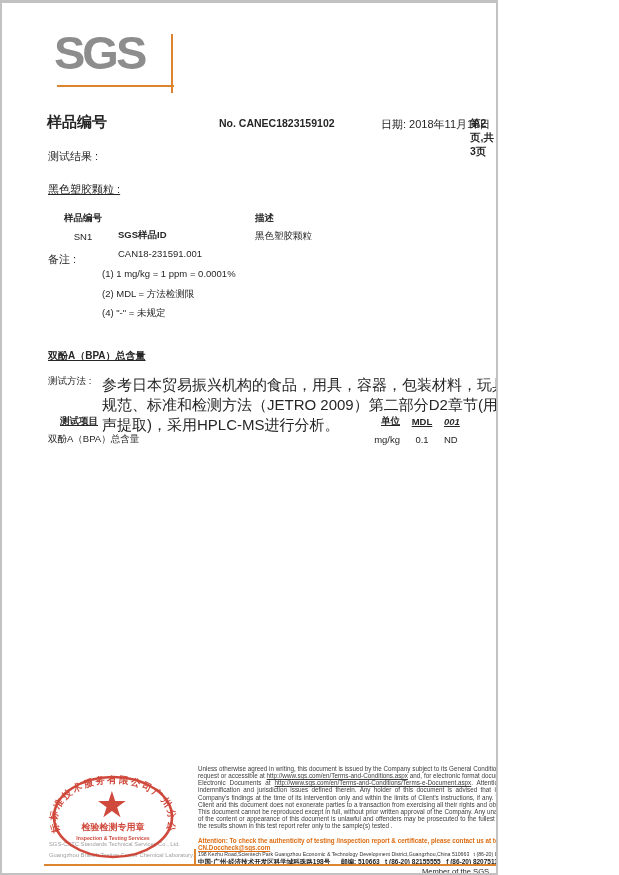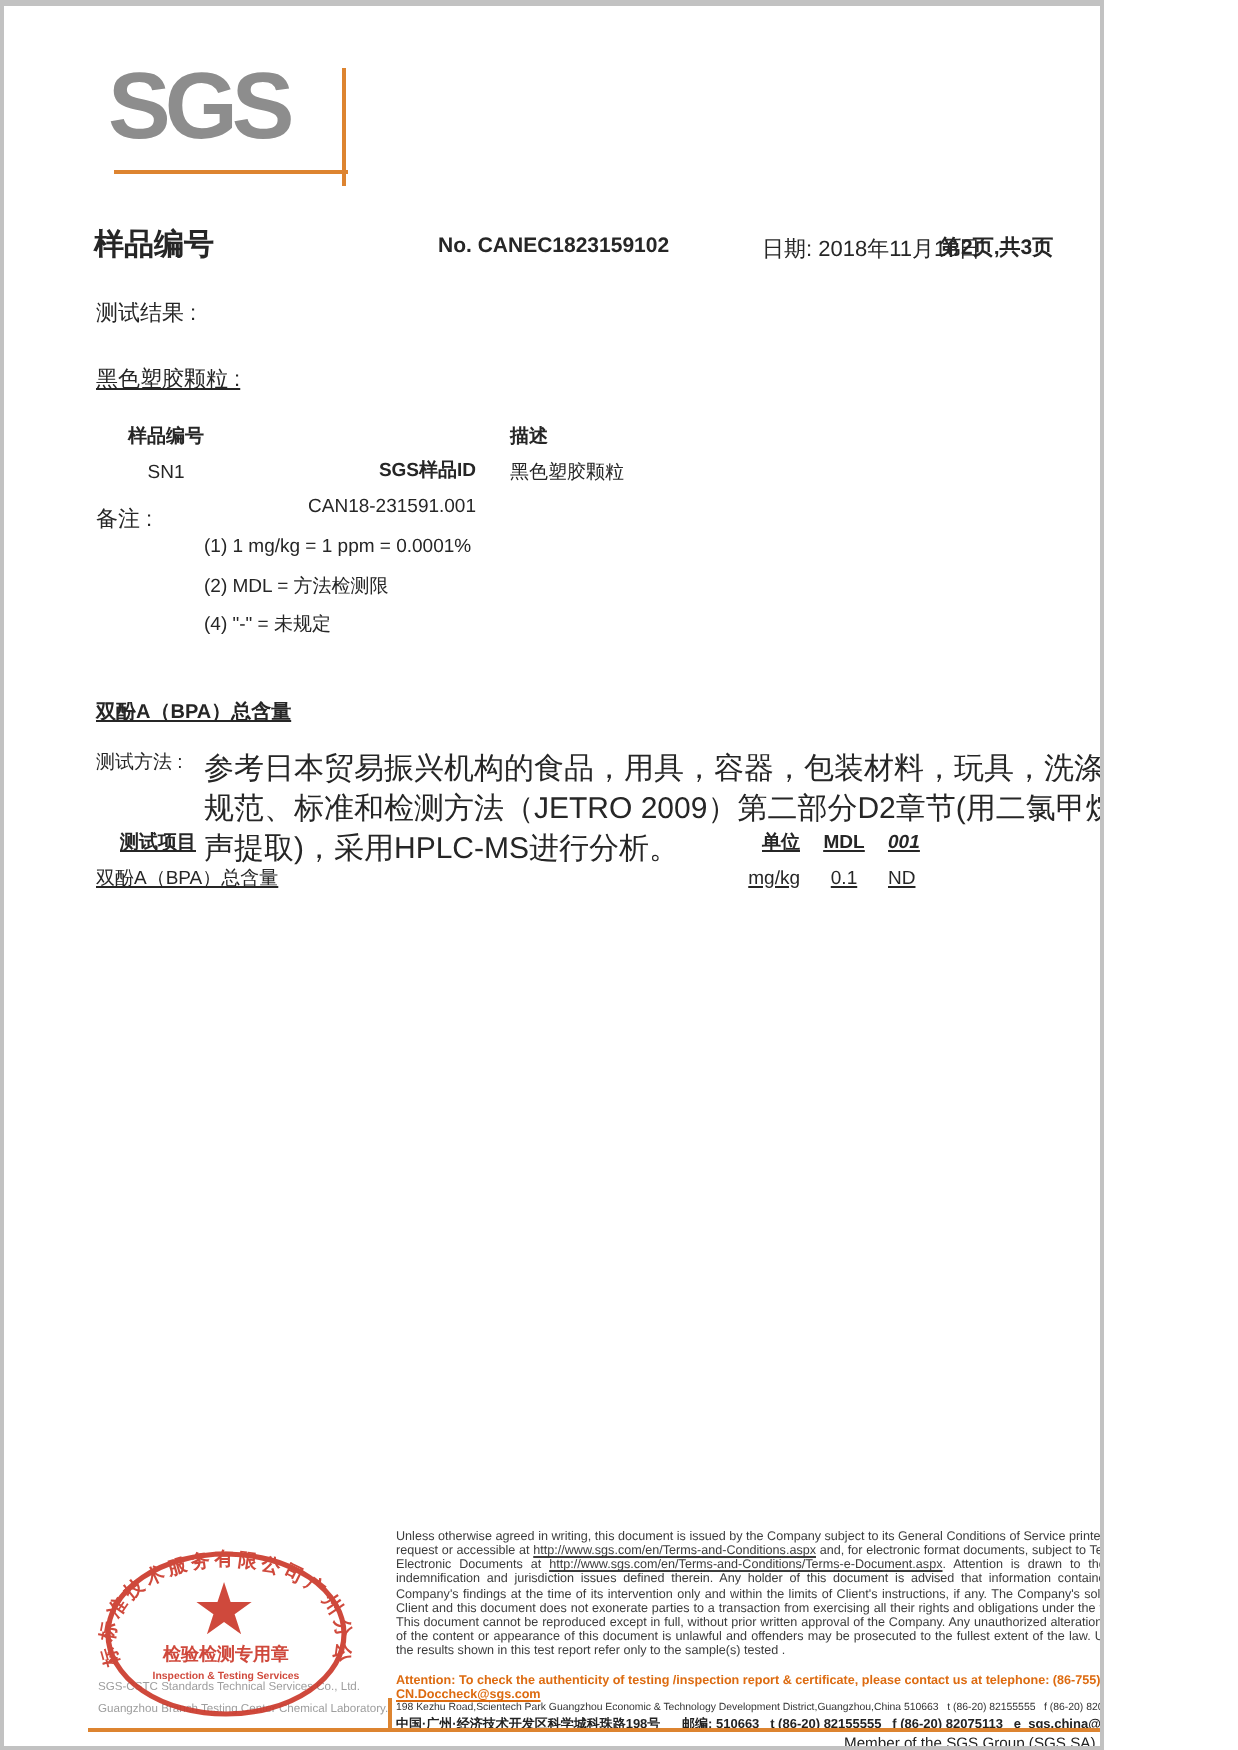--- a/index.html
+++ b/index.html
@@ -6,21 +6,21 @@
     --accent-orange:#dd8430;
     --attention-orange:#dd6b10;
     --stamp-red:#cc3a2c;
     --logo-gray:#8d8d8d;
     --text-dark:#262626;
     --muted-gray:#9e9e9e;
     --page-border:#c2c2c2;
   }
   html,body{margin:0;padding:0;background:#fff;}
   .page{
-    position:relative;width:552px;height:875px;box-sizing:border-box;
+    position:relative;width:498px;height:875px;box-sizing:border-box;
     background:#fff;border:2px solid var(--page-border);border-top-width:3px;
     font-family:"Liberation Sans","DejaVu Sans",sans-serif;color:var(--text-dark);
     overflow:hidden;
   }
   
   .logo{position:absolute;left:52px;top:26px;font-size:47px;font-weight:bold;
         color:var(--logo-gray);letter-spacing:-3px;line-height:1;}
   .logo-hline{position:absolute;left:55px;top:82px;width:117px;height:2px;background:var(--accent-orange);}
   .logo-vline{position:absolute;left:169px;top:31px;width:2px;height:59px;background:var(--accent-orange);}
   .title{position:absolute;left:45px;top:110px;font-size:15px;font-weight:bold;}
@@ -28,28 +28,28 @@
   .report-date{position:absolute;left:379px;top:114px;font-size:11px;font-weight:normal;}
   .report-pages{position:absolute;left:468px;top:114px;font-size:10.5px;font-weight:bold;}
   
   .s-label{position:absolute;font-size:11px;}
   .u{text-decoration:underline;}
   .b{font-weight:bold;}
   .i{font-style:italic;}
   .sample-table{position:absolute;left:46px;top:206px;font-size:9.5px;}
   .sample-table .row{display:flex;height:18px;align-items:center;}
   .sample-table .c1{width:70px;text-align:center;}
-  .sample-table .c2{width:120px;text-align:right;margin-top:34px;}
+  .sample-table .c2{width:120px;text-align:left;margin-top:34px;}
   .sample-table .c3{padding-left:17px;text-align:left;}
   .remarks{position:absolute;left:100px;top:261px;font-size:9.5px;line-height:19.5px;}
   .bpa-heading{position:absolute;left:46px;top:346px;font-size:10px;font-weight:bold;text-decoration:underline;}
   .method-label{position:absolute;left:46px;top:372px;font-size:9.5px;}
   .method-text{position:absolute;left:100px;top:372px;width:478px;font-size:15px;line-height:20px;}
   .result-table{position:absolute;left:46px;top:409px;font-size:9.5px;}
-  .result-table .row{display:flex;height:18px;align-items:center;text-decoration:underline;}
+  .result-table .row{display:flex;height:18px;align-items:center;}
   .result-table .ci{width:292px;text-align:left;}
   .result-table .head .ci{padding-left:12px;width:280px;}
   .result-table .cu{width:60px;text-align:right;}
   .result-table .cm{width:44px;text-align:center;}
   .result-table .cs{width:48px;}
   
   .disclaimer{position:absolute;left:196px;top:762px;width:417px;font-size:6.3px;
               line-height:7.15px;text-align:justify;color:#3c3c3c;}
   .attention{position:absolute;left:196px;top:834px;width:417px;font-size:6.3px;
              line-height:7.2px;font-weight:bold;color:var(--attention-orange);}

